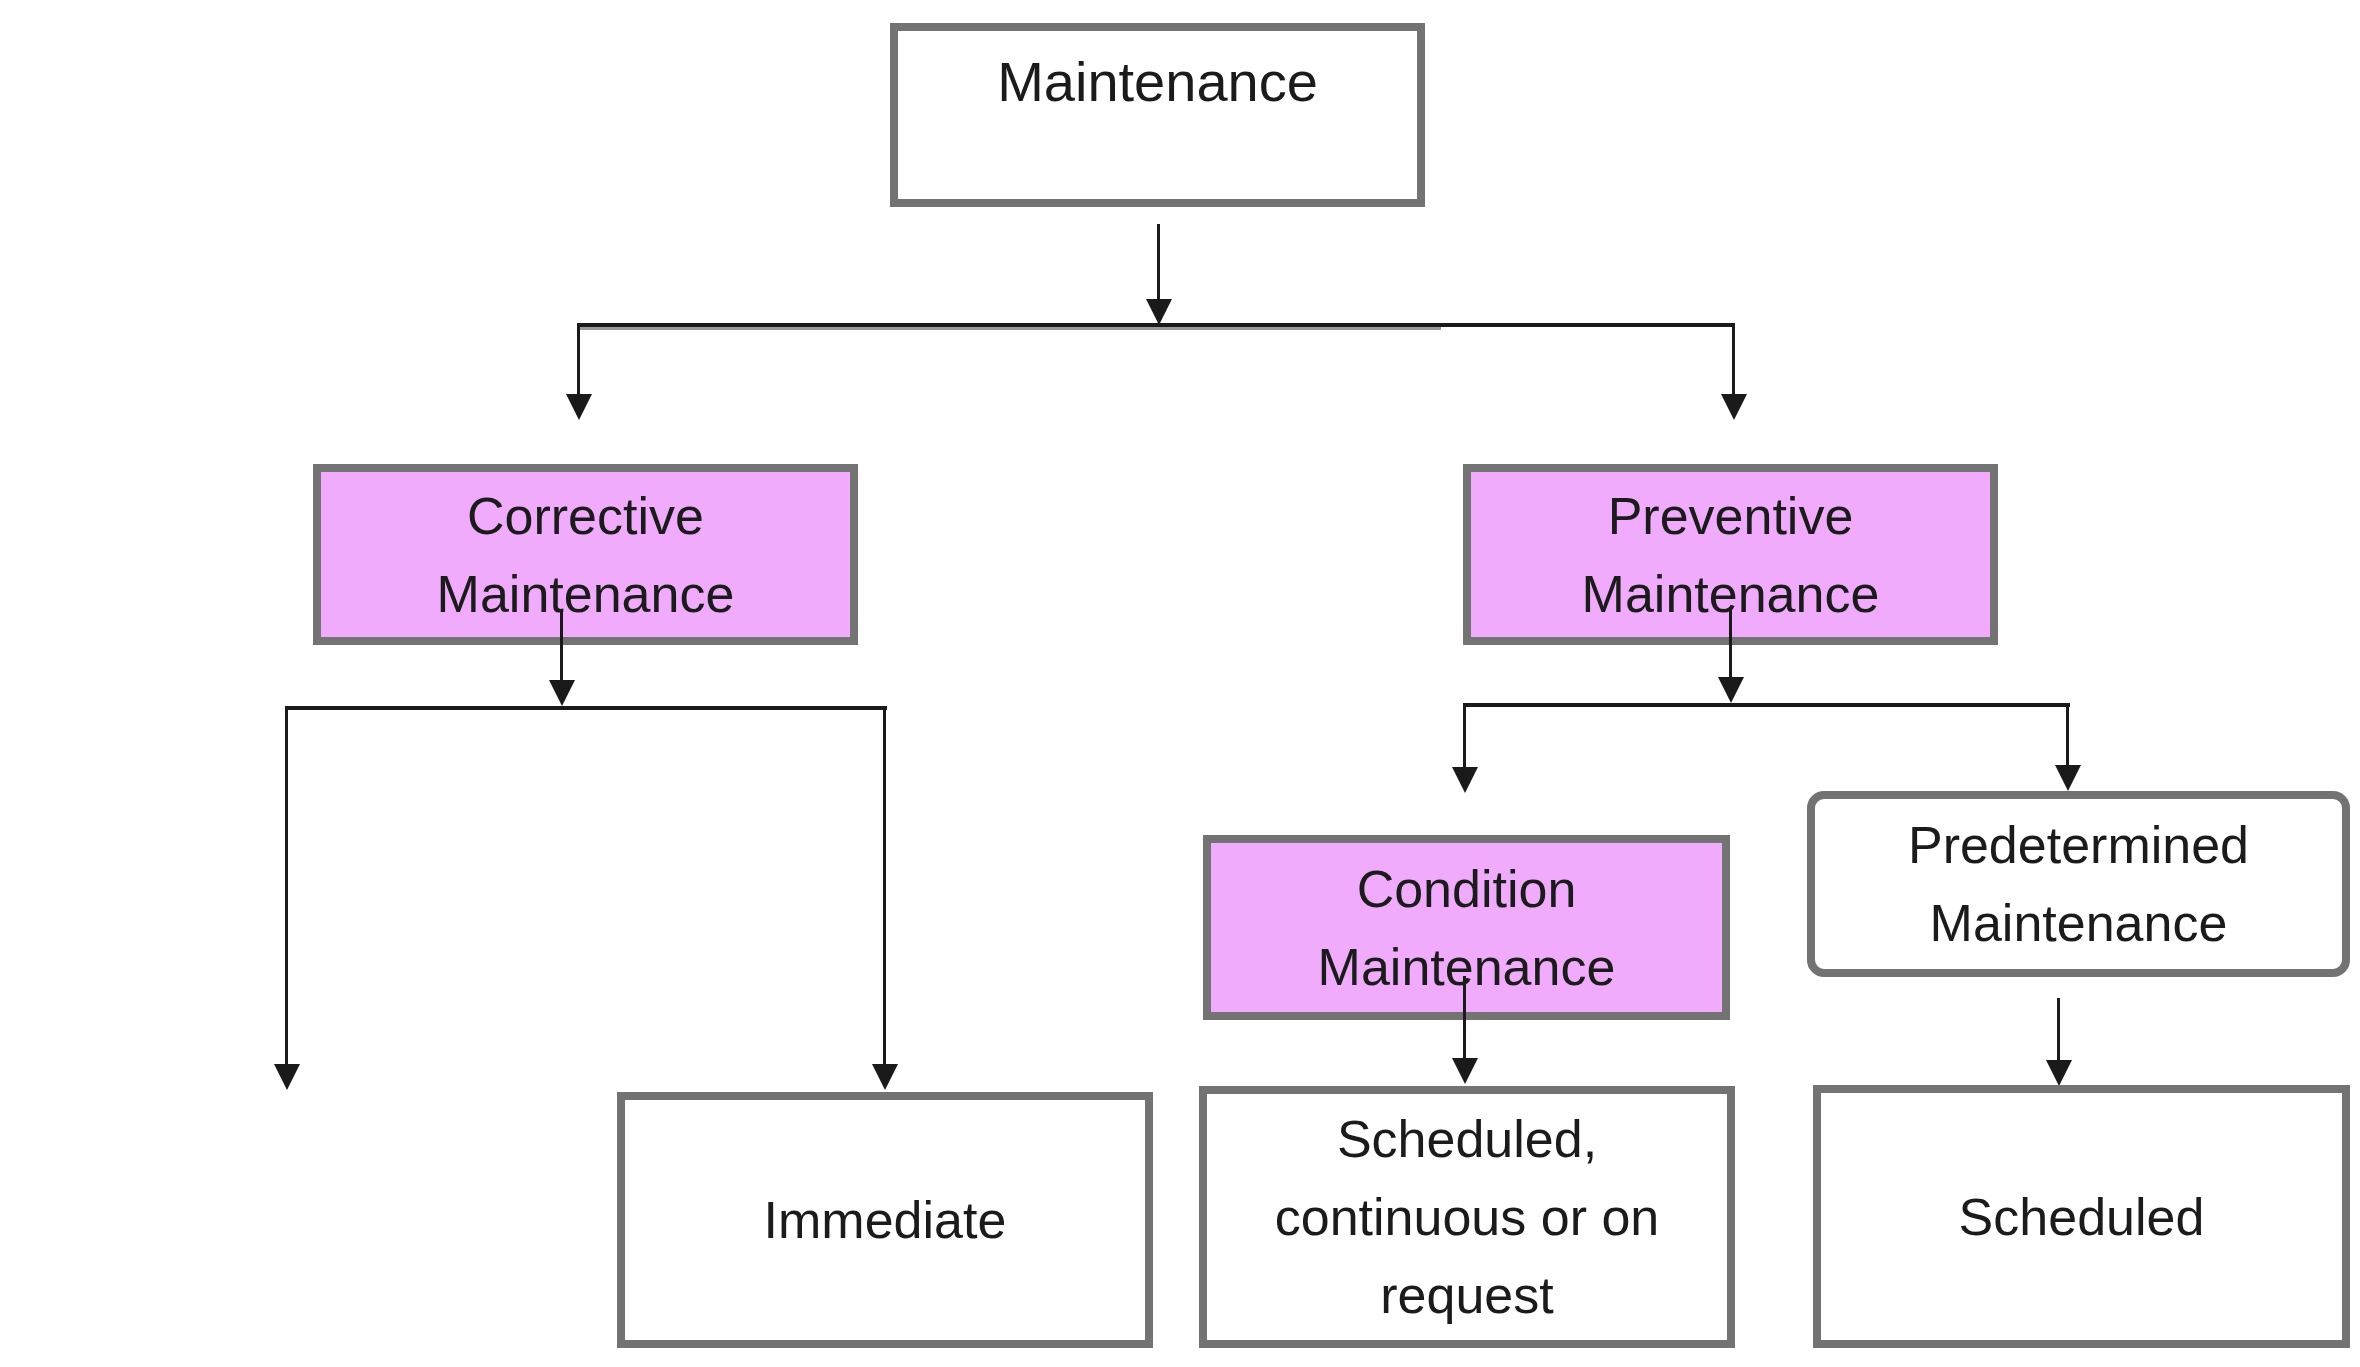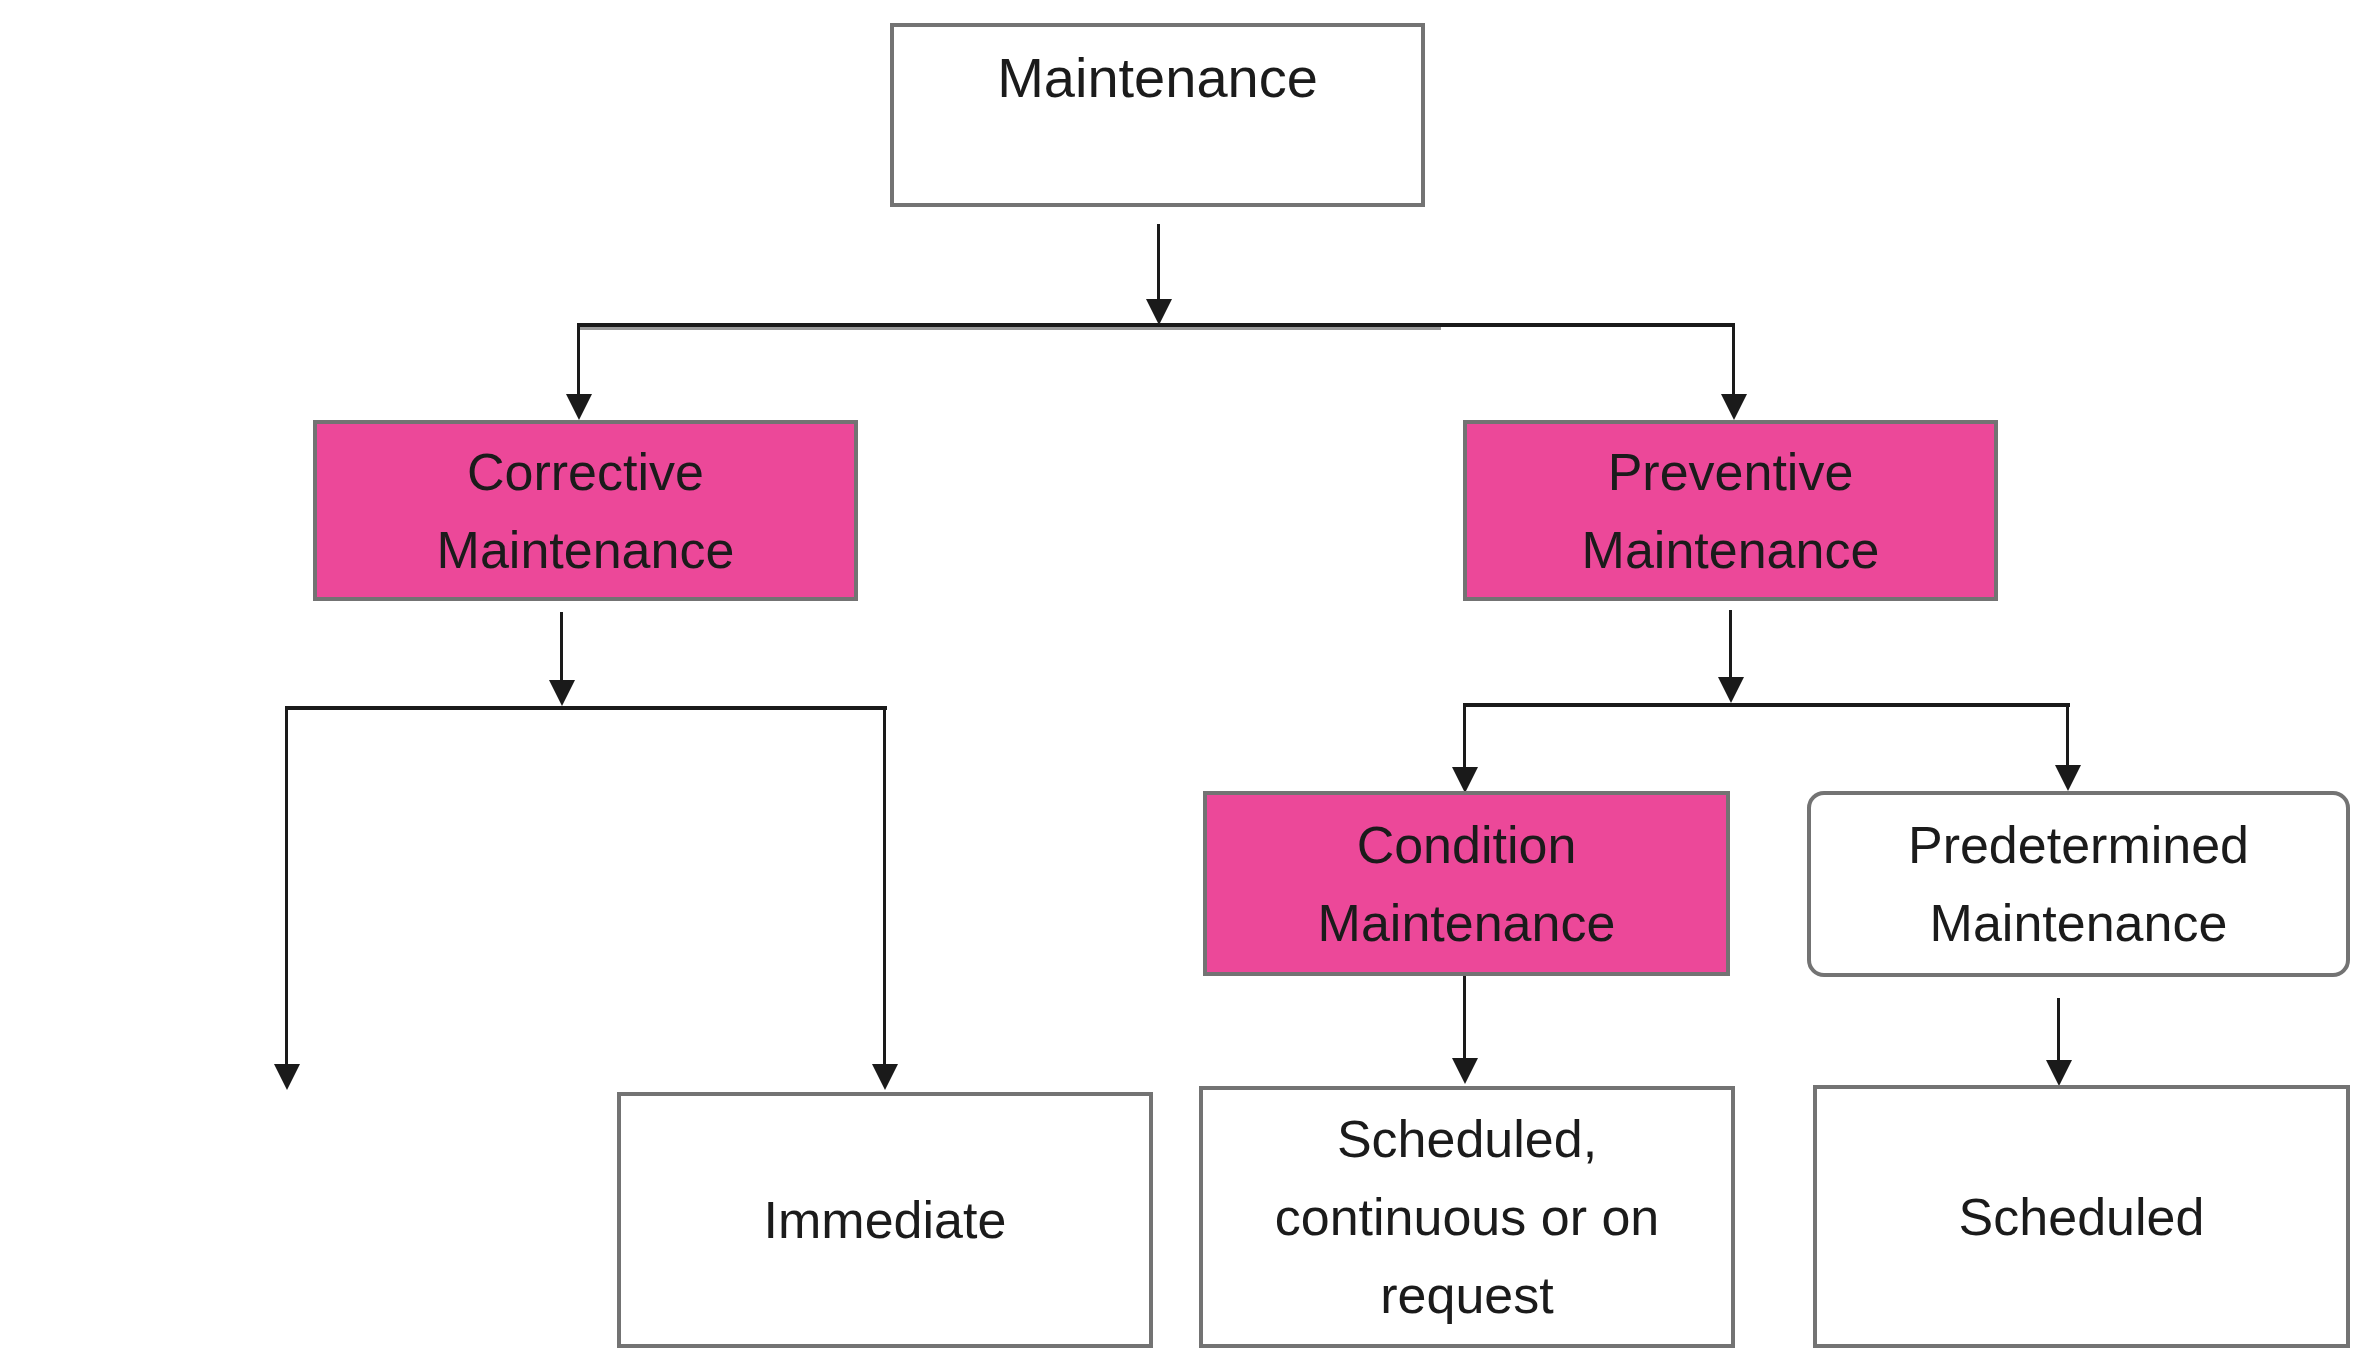--- a/index.html
+++ b/index.html
@@ -11,36 +11,36 @@
     position: relative;
     width: 2360px;
     height: 1367px;
     background: #ffffff;
     font-family: "Liberation Sans", "DejaVu Sans", sans-serif;
     overflow: hidden;
   }
   .node {
     position: absolute;
     box-sizing: border-box;
-    border: 4px solid #737373;
+    border: 8px solid #737373;
     background: #ffffff;
     display: flex;
     align-items: center;
     justify-content: center;
     text-align: center;
     color: #1b1b1b;
     font-size: 52px;
     line-height: 78px;
   }
   .node .label {
     white-space: pre-line;
     display: block;
     width: 100%;
   }
-  .node.gray { background: #ec4899; }
+  .node.gray { background: #f0abfc; margin-top: 44px; }
   .node.top-aligned { align-items: flex-start; padding-top: 12px; font-size: 56px; }
 
   
   #n-maintenance   { left: 890px;  top: 23px;   width: 535px; height: 184px; }
   #n-corrective    { left: 313px;  top: 420px;  width: 545px; height: 181px; }
   #n-preventive    { left: 1463px; top: 420px;  width: 535px; height: 181px; }
   #n-condition     { left: 1203px; top: 791px;  width: 527px; height: 185px; }
   #n-predetermined { left: 1807px; top: 791px;  width: 543px; height: 186px; border-radius: 17px; }
   #n-deferred      { left: 16px;   top: 1092px; width: 534px; height: 256px; }
   #n-immediate     { left: 617px;  top: 1092px; width: 536px; height: 256px; }

